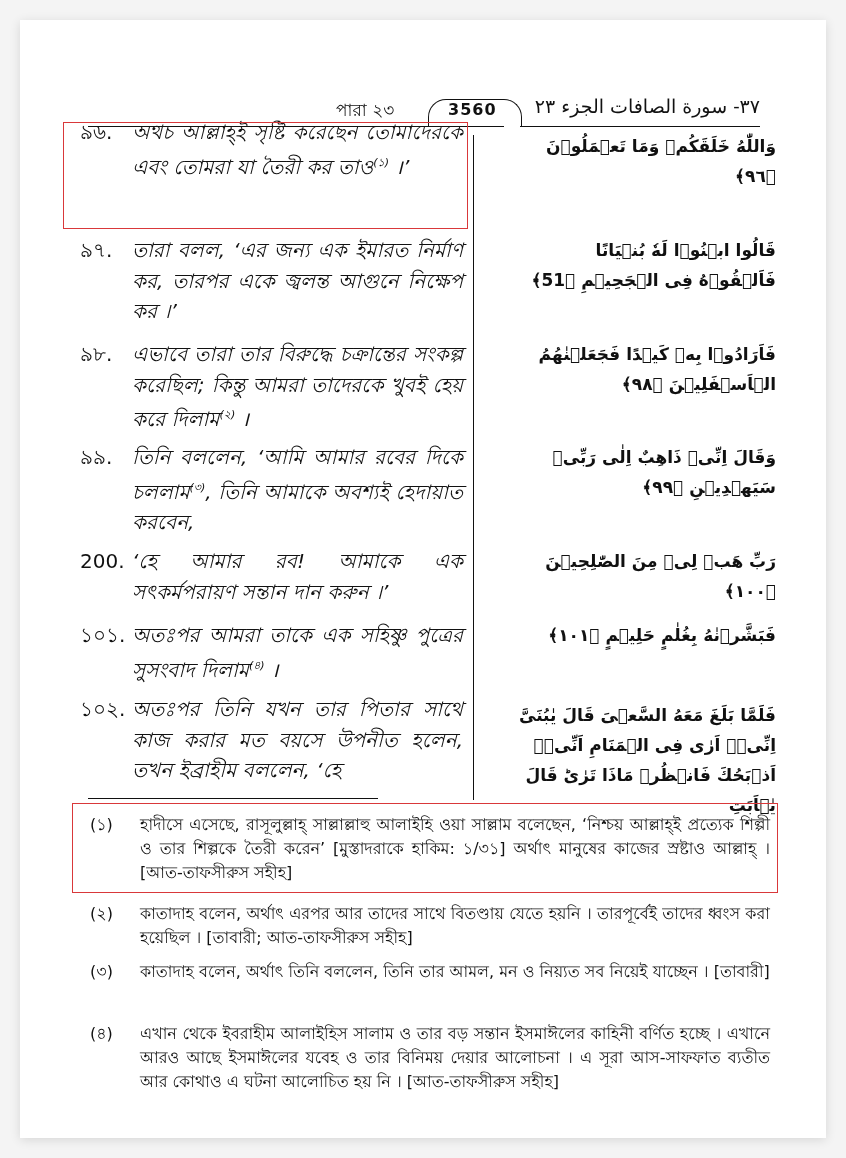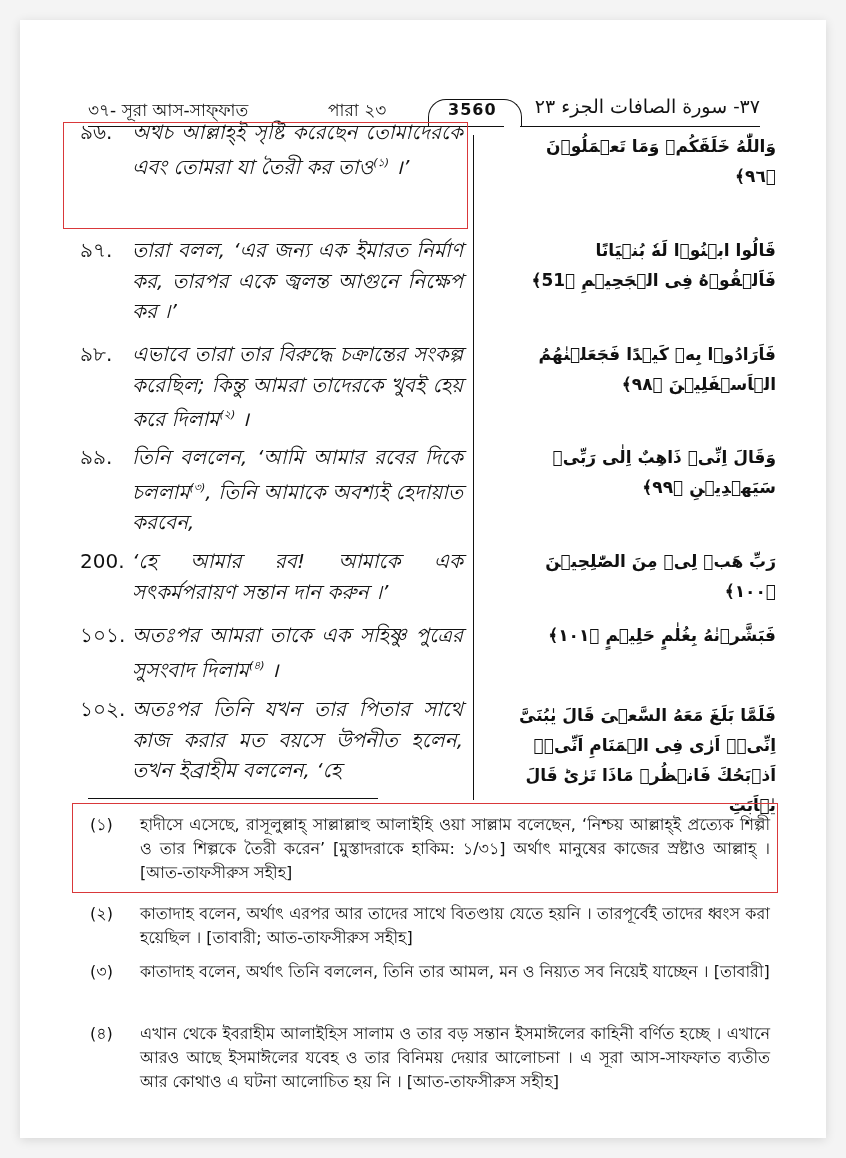--- a/index.html
+++ b/index.html
@@ -2,21 +2,21 @@
 <html><head>
   <meta charset="utf-8">
   <style>
     html, body { margin:0; padding:0; }
     body { width:846px; height:1158px; background:#f4f4f4; position:relative; overflow:hidden;
            font-family:"DejaVu Sans", sans-serif; color:#111; }
     .page { position:absolute; left:20px; top:20px; width:806px; height:1118px; background:#fff;
             box-shadow:0 2px 10px rgba(0,0,0,0.12); }
     .hdr { position:absolute; left:88px; top:97px; width:672px; height:30px; }
     .hdr-left { position:absolute; left:0; top:0; font-size:17px; }
-    .hdr-para { position:absolute; left:240px; top:0; font-size:17px; }
+    .hdr-para { position:absolute; left:248px; top:0; font-size:17px; }
     .hdr-rule-left { position:absolute; left:0; top:29px; width:340px; border-top:1.5px solid #111; }
     .hdr-tab { position:absolute; left:340px; top:2px; width:92px; height:27px;
                border:1.5px solid #111; border-bottom:none; border-radius:18px 18px 0 0; }
     .hdr-page { position:absolute; left:360px; top:3px; font-size:16px; font-weight:bold; letter-spacing:1px; }
     .hdr-rule-under-page { position:absolute; left:356px; top:29px; width:60px; border-top:1.5px solid #111; }
     .hdr-right { position:absolute; right:0; top:-2px; font-size:19px; font-family:"DejaVu Serif", serif; direction:rtl; }
     .hdr-rule-right { position:absolute; left:432px; top:29px; width:240px; border-top:1.5px solid #111; }
     .vdivider { position:absolute; left:473px; top:135px; height:665px; border-left:1.5px solid #111; }
     .verse { position:absolute; left:80px; width:383px; font-size:20px; line-height:30.5px; }
     .verse .num { position:absolute; left:0; top:0; }
@@ -29,21 +29,20 @@
     .fn { position:absolute; left:90px; width:680px; font-size:16px; line-height:24px; }
     .fn .num { position:absolute; left:0; top:0; }
     .fn .txt { display:block; padding-left:50px; text-align:justify; text-align-last:left; }
   </style>
 </head>
 <body>
 
 <div class="page"></div>
 
 <div class="hdr">
-  <span class="hdr-left">৩৭- সূরা আস-সাফ্ফাত</span>
   <span class="hdr-para">পারা ২৩</span>
   <div class="hdr-rule-left"></div>
   <div class="hdr-tab"></div>
   <span class="hdr-page">3560</span>
   <div class="hdr-rule-under-page"></div>
   <span class="hdr-right">٣٧- سورة الصافات  الجزء ٢٣</span>
   <div class="hdr-rule-right"></div>
 </div>
 
 <div class="vdivider"></div>

